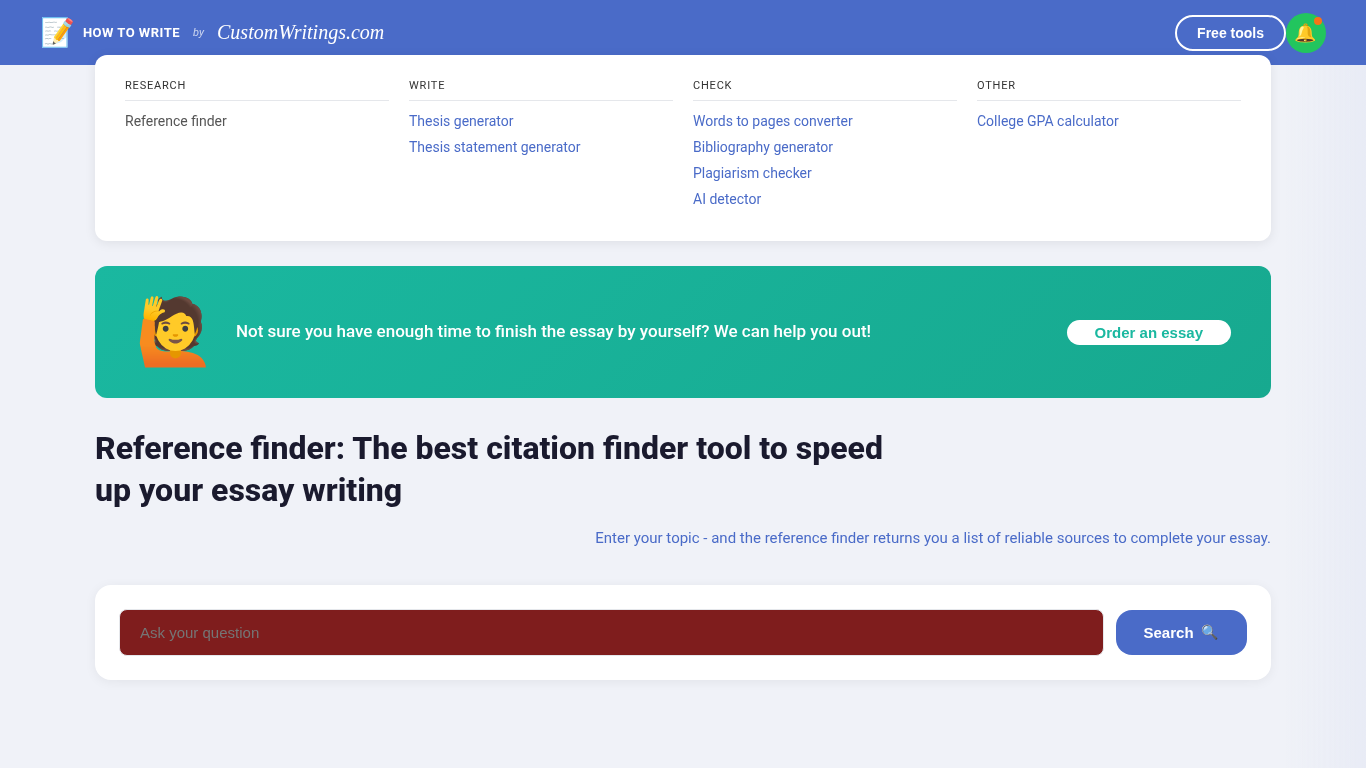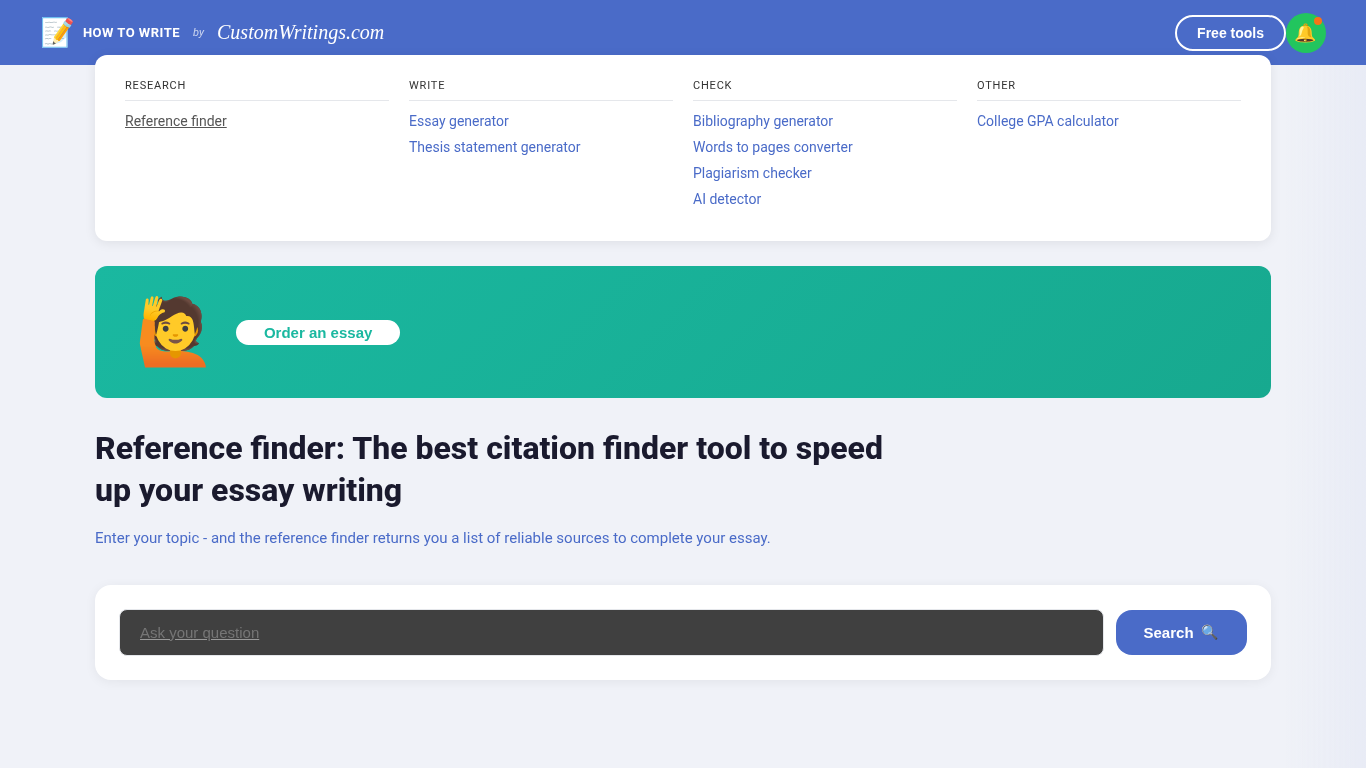--- a/index.html
+++ b/index.html
@@ -111,21 +111,20 @@
     .dropdown-link {
       display: block;
       color: #4a6bc8;
       font-size: 14px;
       text-decoration: none;
       margin-bottom: 10px;
       cursor: pointer;
     }
     .dropdown-link.grey {
       color: #555;
-      text-decoration: underline;
     }
 
     
     .banner {
       background: linear-gradient(135deg, #1ab8a0 0%, #17a98f 100%);
       margin: 15px 95px;
       border-radius: 12px;
       padding: 28px 40px;
       display: flex;
       align-items: center;
@@ -167,42 +166,42 @@
       color: #1a1a2e;
       line-height: 1.3;
       margin-bottom: 16px;
       max-width: 800px;
     }
     .page-subtitle {
       color: #4a6bc8;
       font-size: 15px;
       margin-bottom: 35px;
       line-height: 1.5;
+      text-align: right;
     }
 
     
     .search-container {
       background: white;
       border-radius: 16px;
       padding: 24px;
       box-shadow: 0 2px 12px rgba(0,0,0,0.06);
       display: flex;
       gap: 12px;
       align-items: center;
     }
     .search-input {
       flex: 1;
       border: 1.5px solid #e5e7eb;
       border-radius: 8px;
       padding: 14px 20px;
       font-size: 15px;
       color: #999;
       outline: none;
-      background: #404040;
-      text-decoration: underline;
+      background: #7f1d1d;
     }
     .search-btn {
       background: #4a6bc8;
       color: white;
       border: none;
       padding: 14px 28px;
       border-radius: 16px;
       font-size: 15px;
       font-weight: 600;
       cursor: pointer;
@@ -248,40 +247,41 @@
 
 <div class="dropdown-card">
 
   <div>
     <div class="dropdown-section-title">RESEARCH</div>
     <a class="dropdown-link grey">Reference finder</a>
   </div>
 
   <div>
     <div class="dropdown-section-title">WRITE</div>
-    <a class="dropdown-link">Essay generator</a>
+    <a class="dropdown-link">Thesis generator</a>
     <a class="dropdown-link">Thesis statement generator</a>
   </div>
 
   <div>
     <div class="dropdown-section-title">CHECK</div>
+    <a class="dropdown-link">Words to pages converter</a>
     <a class="dropdown-link">Bibliography generator</a>
-    <a class="dropdown-link">Words to pages converter</a>
     <a class="dropdown-link">Plagiarism checker</a>
     <a class="dropdown-link">AI detector</a>
   </div>
 
   <div>
     <div class="dropdown-section-title">OTHER</div>
     <a class="dropdown-link">College GPA calculator</a>
   </div>
 </div>
 
 <div class="banner">
   <span class="banner-emoji">🙋</span>
+  <p class="banner-text">Not sure you have enough time to finish the essay by yourself? We can help you out!</p>
   <button class="banner-btn">Order an essay</button>
 </div>
 
 <div class="main-content">
   <h1 class="page-title">Reference finder: The best citation finder tool to speed up your essay writing</h1>
   <p class="page-subtitle">Enter your topic - and the reference finder returns you a list of reliable sources to complete your essay.</p>
 
   <div class="search-container">
     <input class="search-input" type="text" placeholder="Ask your question" style="">
     <button class="search-btn">

